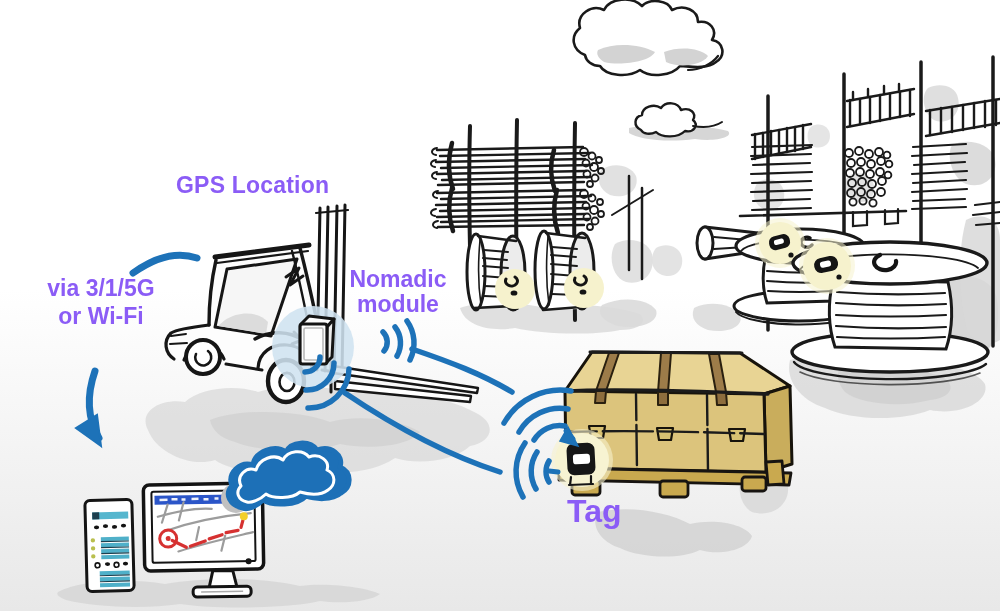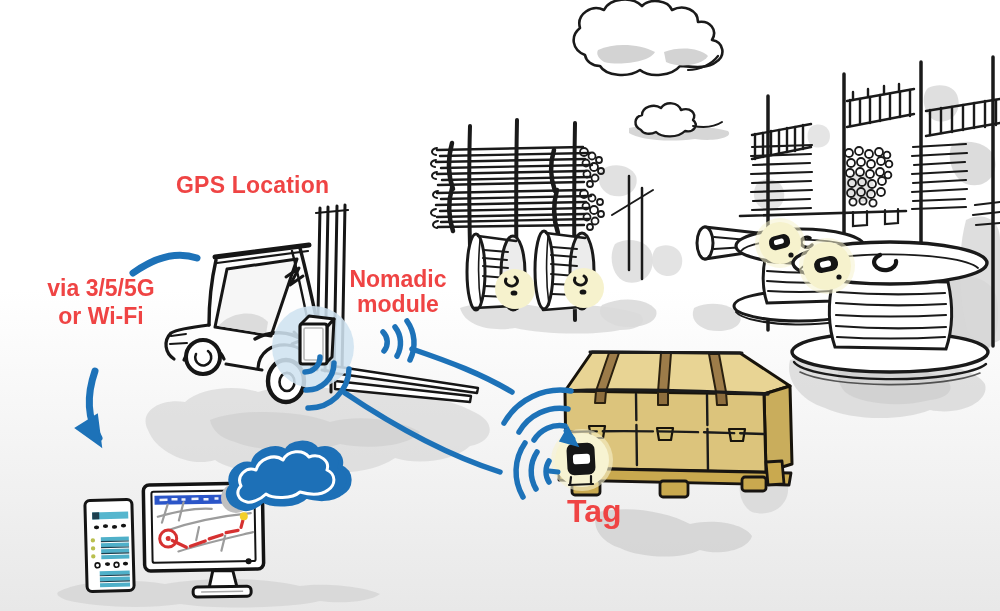--- a/index.html
+++ b/index.html
@@ -1,19 +1,19 @@
 <!DOCTYPE html>
 <html><head>
 <meta charset="utf-8">
 <style>
   html,body{margin:0;padding:0;background:#fff;}
   #stage{position:relative;width:1000px;height:611px;overflow:hidden;background:#ffffff;
          font-family:"Liberation Sans",sans-serif;}
   #stage svg{position:absolute;left:0;top:0;}
-  .label{position:absolute;color:#ef4444;font-weight:700;line-height:1.18;white-space:nowrap;}
+  .label{position:absolute;color:#8b5cf6;font-weight:700;line-height:1.18;white-space:nowrap;}
   .label span{display:block;}
   .lbl-gps{left:176px;top:172px;font-size:23px;letter-spacing:.2px;}
   .lbl-data{left:26px;top:274px;width:150px;text-align:center;font-size:23px;line-height:28px;}
   .lbl-nomadic{left:342px;top:267px;width:112px;text-align:center;font-size:23px;line-height:25px;}
   .lbl-tag{left:567px;top:493px;font-size:32px;}
 </style>
 </head>
 <body>
 
 <div id="stage">
@@ -514,21 +514,21 @@
 
   <circle cx="236" cy="498" r="15" fill="#c0c0c0"></circle>
   <g>
     <path d="M243,508 C230,506 224,494 232,486 C227,473 240,461 253,465 C255,451 275,444 286,452 C291,441 310,440 317,450 C331,445 344,455 340,467 C352,472 352,487 341,493 C332,501 314,499 306,496 C297,506 272,506 263,500 C256,507 247,510 243,508 Z" fill="#1d70b7" stroke="#1d70b7" stroke-width="5" stroke-linejoin="round"></path>
     <path d="M247,502 C238,500 235,492 241,486 C236,476 246,466 256,470 C259,459 274,453 283,460 C288,450 303,449 309,457 C320,453 330,461 327,470 C336,474 336,485 328,490 C320,496 307,494 300,492 C292,499 273,499 266,494 C260,500 251,503 247,502 Z" fill="none" stroke="#ffffff" stroke-width="3" stroke-linejoin="round"></path>
   </g>
 </svg>
 
 <div class="label lbl-gps">GPS Location</div>
 <div class="label lbl-data">
-  <span>via 3/5/5G</span>
+  <span>via 3/1/5G</span>
   <span>or Wi-Fi</span>
 </div>
 <div class="label lbl-nomadic">
   <span>Nomadic</span>
   <span>module</span>
 </div>
 <div class="label lbl-tag">Tag</div>
 </div>
 
 </body></html>

